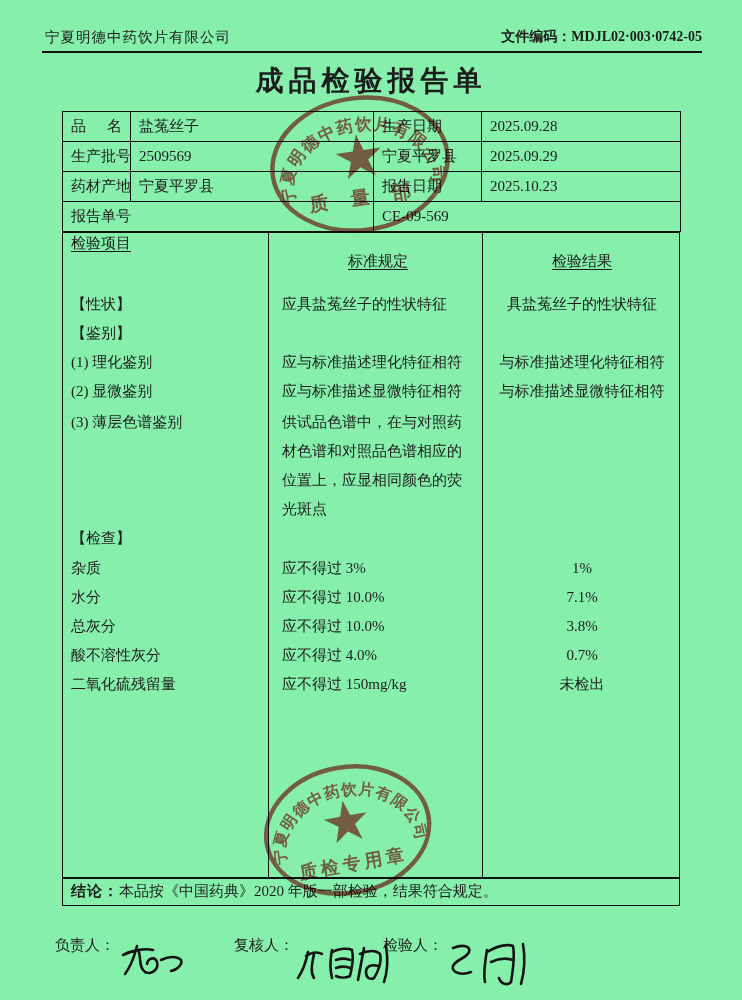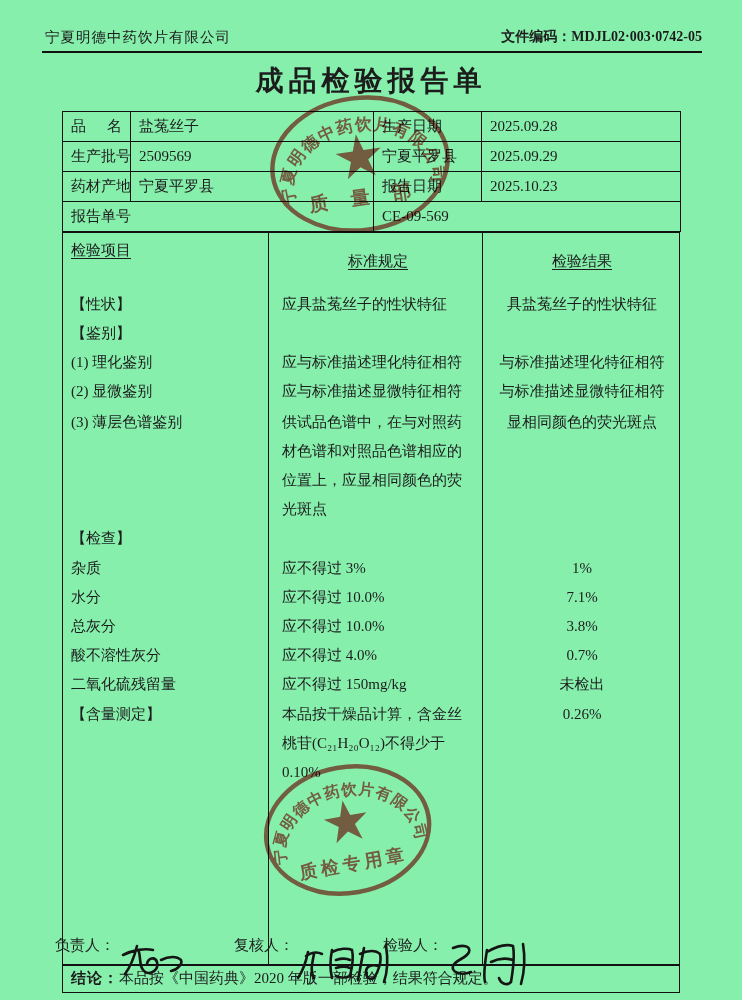--- a/index.html
+++ b/index.html
@@ -23,21 +23,21 @@
   td.lbl  { text-align:justify; text-align-last:justify; }
   td.val  { padding-left:11px; }
   
   .insp { position:absolute; left:62px; top:232px; width:618px;
           border:1.5px solid #111; font-size:15px; }
   .irow { display:flex; align-items:stretch; }
   .c1 { width:206px; border-right:1px solid #111; padding:0 6px 0 8px; line-height:29px; }
   .c2 { width:214px; border-right:1px solid #111; padding:0 8px 0 13px; line-height:29px; }
   .c3 { flex:1; padding:0 6px 0 8px; line-height:29px;text-align:center; }
   .ihead { height:57px; }
-  .ihead .c1 { padding-top:7px; line-height:20px;font-family:Liberation Serif, serif; }
+  .ihead .c1 { padding-top:0; line-height:20px;font-family:Liberation Serif, serif; }
   .ihead .c2, .ihead .c3 { text-align:center; padding-top:18px; line-height:20px; }
   .u { text-decoration:underline; text-underline-offset:3px; }
   .r0{min-height:29px}.r1{min-height:29px}.r2{min-height:29px}.r3{min-height:31px}
   .r4{min-height:87px}.r5{min-height:30px}.r6{min-height:29px}.r7{min-height:28px}
   .r8{min-height:29px}.r9{min-height:28px}.r10{min-height:30px}.r11{min-height:59px}
   .rfill{min-height:177px}
   .concl { border-top:2px solid #111; padding:3px 8px 4px 8px; font-size:15px; }
   .concl b { letter-spacing:1px; }
   
   .sigrow { position:absolute; top:936px; left:0; width:100%; height:60px; font-size:15px; }
@@ -117,21 +117,20 @@
       <div class="c3">与标准描述理化特征相符</div>
     </div>
     <div class="irow r3">
       <div class="c1">(2) 显微鉴别</div>
       <div class="c2">应与标准描述显微特征相符</div>
       <div class="c3">与标准描述显微特征相符</div>
     </div>
     <div class="irow r4">
       <div class="c1">(3) 薄层色谱鉴别</div>
       <div class="c2">供试品色谱中，在与对照药材色谱和对照品色谱相应的位置上，应显相同颜色的荧光斑点</div>
-      <div class="c3">显相同颜色的荧光斑点</div>
     </div>
     <div class="irow r5">
       <div class="c1">【检查】</div>
       <div class="c2"></div>
       <div class="c3"></div>
     </div>
     <div class="irow r6">
       <div class="c1">杂质</div>
       <div class="c2">应不得过 3%</div>
       <div class="c3">1%</div>
@@ -148,25 +147,20 @@
     </div>
     <div class="irow r9">
       <div class="c1">酸不溶性灰分</div>
       <div class="c2">应不得过 4.0%</div>
       <div class="c3">0.7%</div>
     </div>
     <div class="irow r10">
       <div class="c1">二氧化硫残留量</div>
       <div class="c2">应不得过 150mg/kg</div>
       <div class="c3">未检出</div>
-    </div>
-    <div class="irow r11">
-      <div class="c1">【含量测定】</div>
-      <div class="c2">本品按干燥品计算，含金丝桃苷(C₂₁H₂₀O₁₂)不得少于 0.10%</div>
-      <div class="c3">0.26%</div>
     </div>
     <div class="irow rfill">
       <div class="c1"></div>
       <div class="c2"></div>
       <div class="c3"></div>
     </div>
 
     <div class="concl">
       <b>结论：</b><span>本品按《中国药典》2020 年版一部检验，结果符合规定。</span>
     </div>

